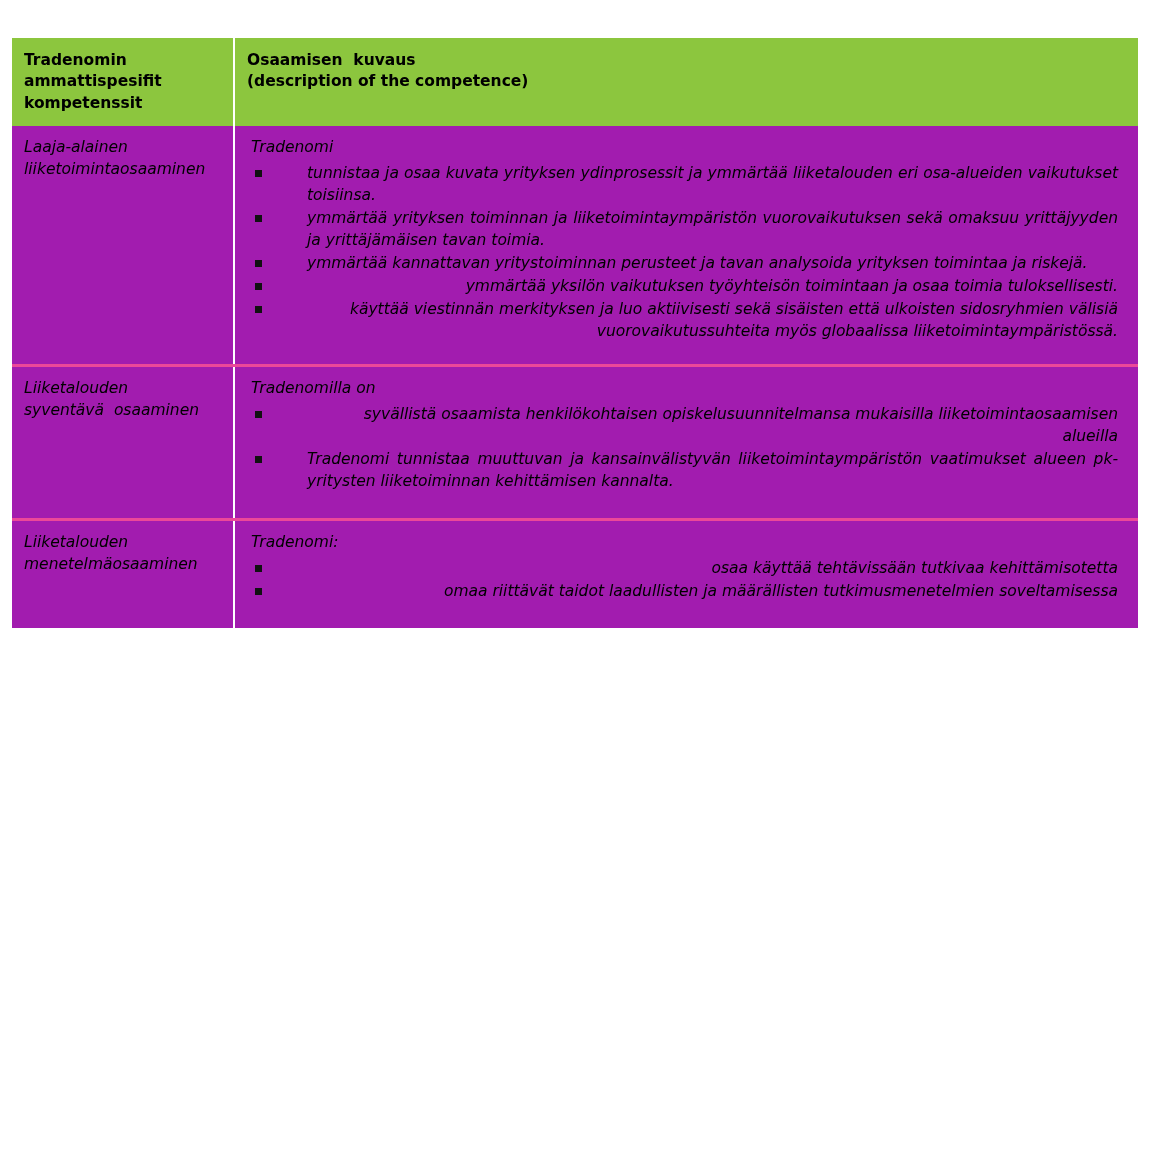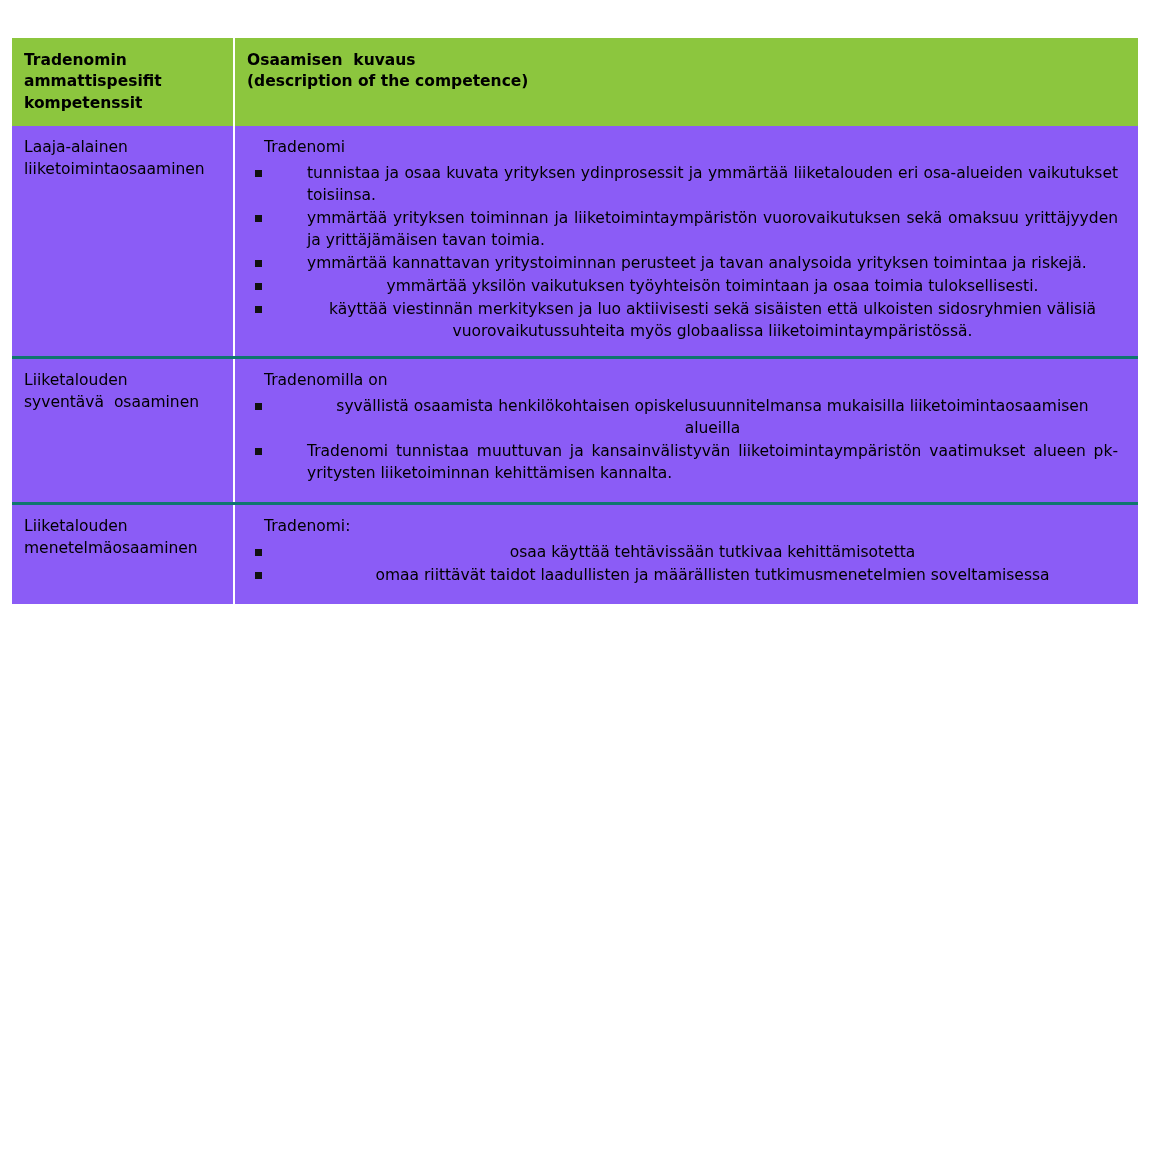--- a/index.html
+++ b/index.html
@@ -39,38 +39,39 @@
     line-height: 1.38;
     padding: 12px 10px 12px 12px;
     border: none;
   }
   thead th.header-left {
     border-right: 2px solid #ffffff;
   }
   thead th .hdr-line { display: block; white-space: pre; }
 
   tbody td {
-    background: #8b5cf6;
+    background: #a21caf;
     vertical-align: top;
     font-size: 15.5px;
     line-height: 1.42;
-    padding: 10px 10px 10px 12px;
+    padding: 10px 10px 18px 12px;
     border: none;
+    font-style: italic;
   }
   tbody tr.row-sep td {
-    border-top: 3px solid #0f766e;
+    border-top: 3px solid #ec4899;
   }
   tbody td.cell-left {
     border-right: 2px solid #ffffff;
     padding-right: 6px;
   }
   tbody td.cell-left .label-line { display: block; white-space: pre; }
 
   .lead {
-    margin: 0 0 1px 17px;
+    margin: 0 0 1px 4px;
     white-space: pre;
   }
   ul.bullets {
     list-style: none;
     margin: 4px;
     padding: 0;
   }
   ul.bullets li {
     position: relative;
     padding-left: 56px;
@@ -81,21 +82,21 @@
   ul.bullets li::before {
     content: "";
     position: absolute;
     left: 4px;
     top: 8px;
     width: 7px;
     height: 7px;
     background: #111111;
   }
   ul.bullets li.no-justify {
-    text-align: center;
+    text-align: right;
   }
   .spacer-bottom { height: 4px; }
 </style>
 </head>
 <body>
 
 <div class="page">
 
   <table class="competence-table">
     <colgroup>

